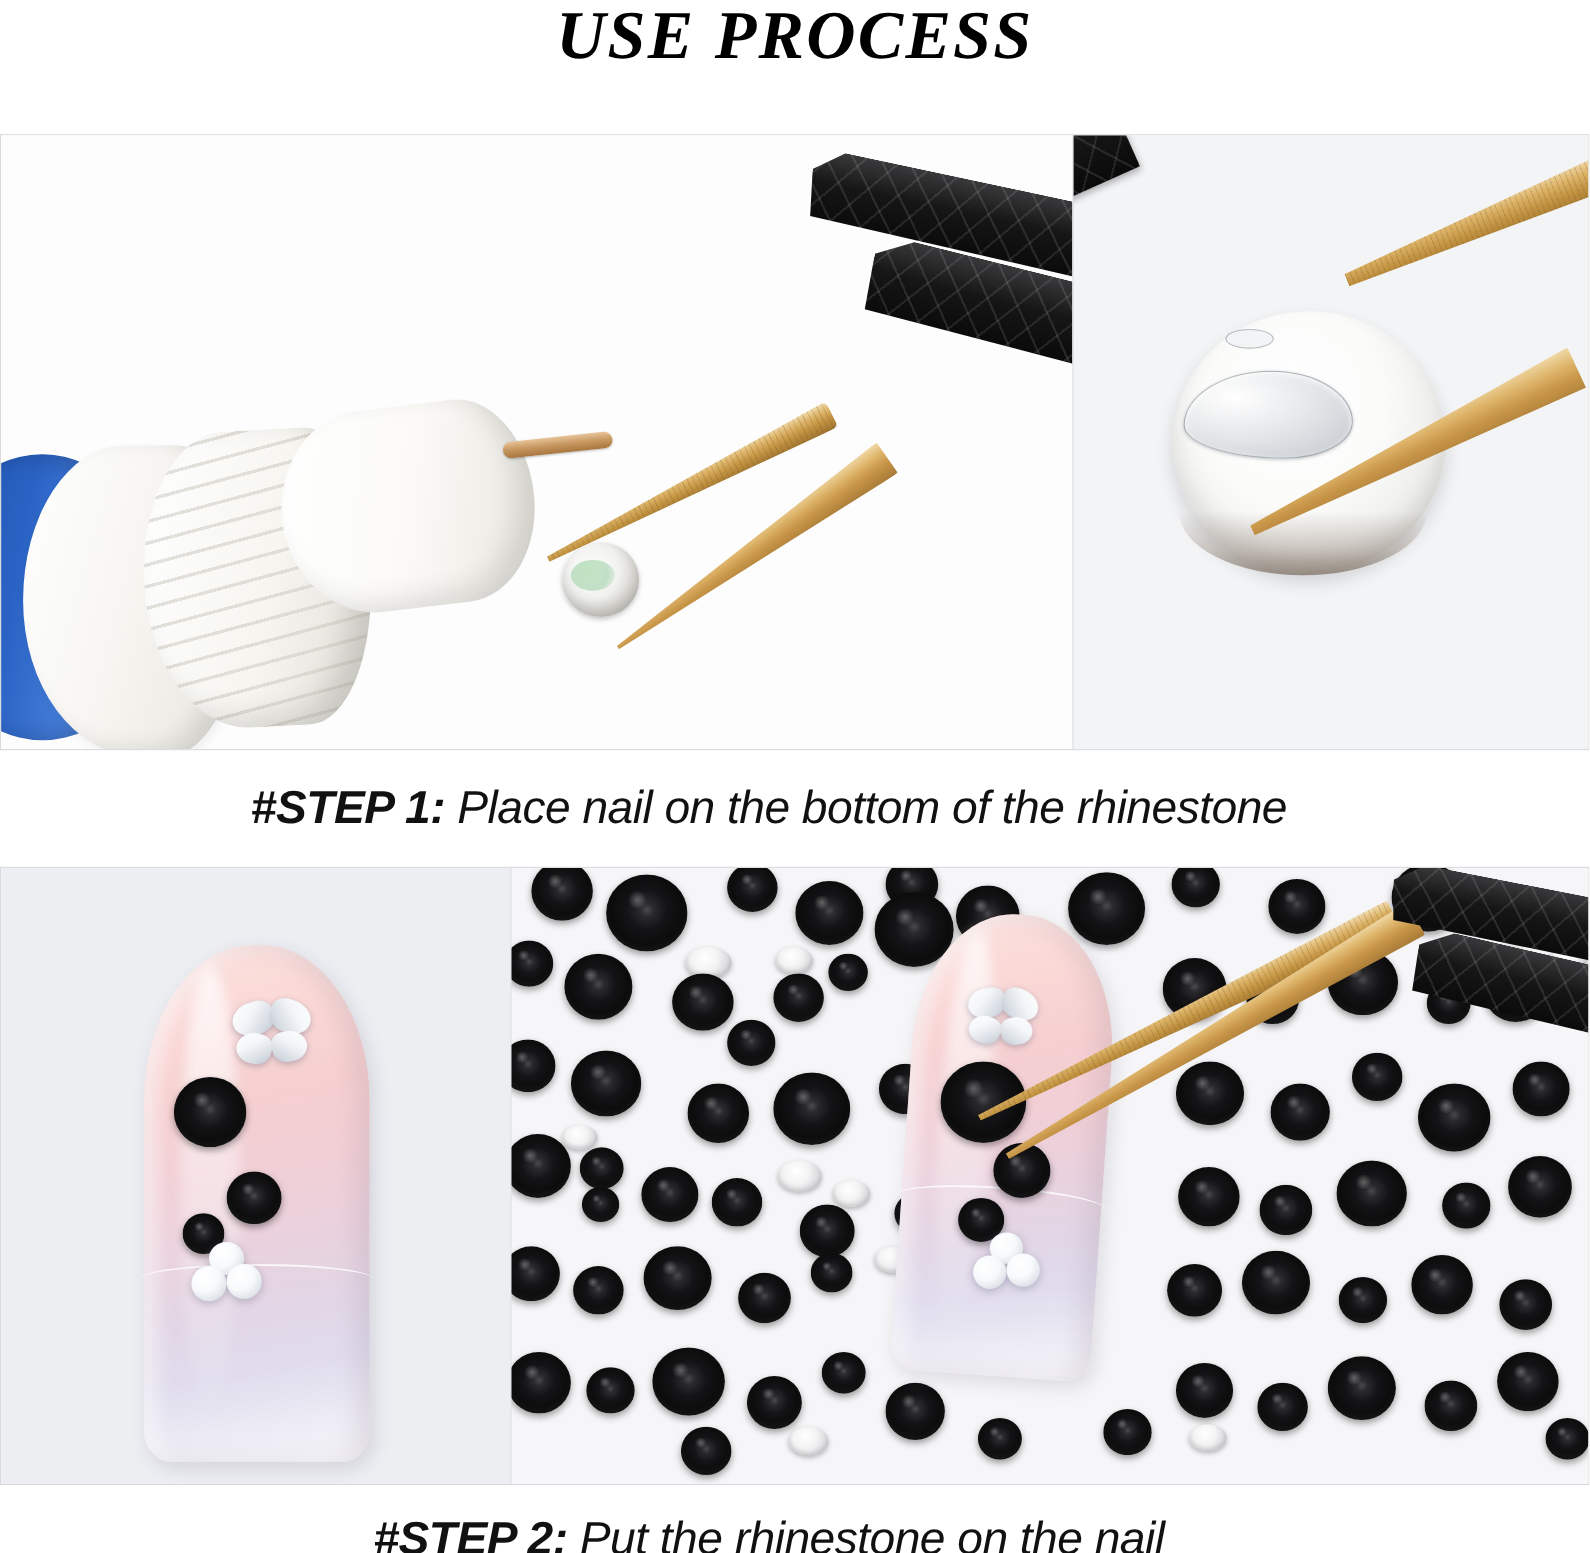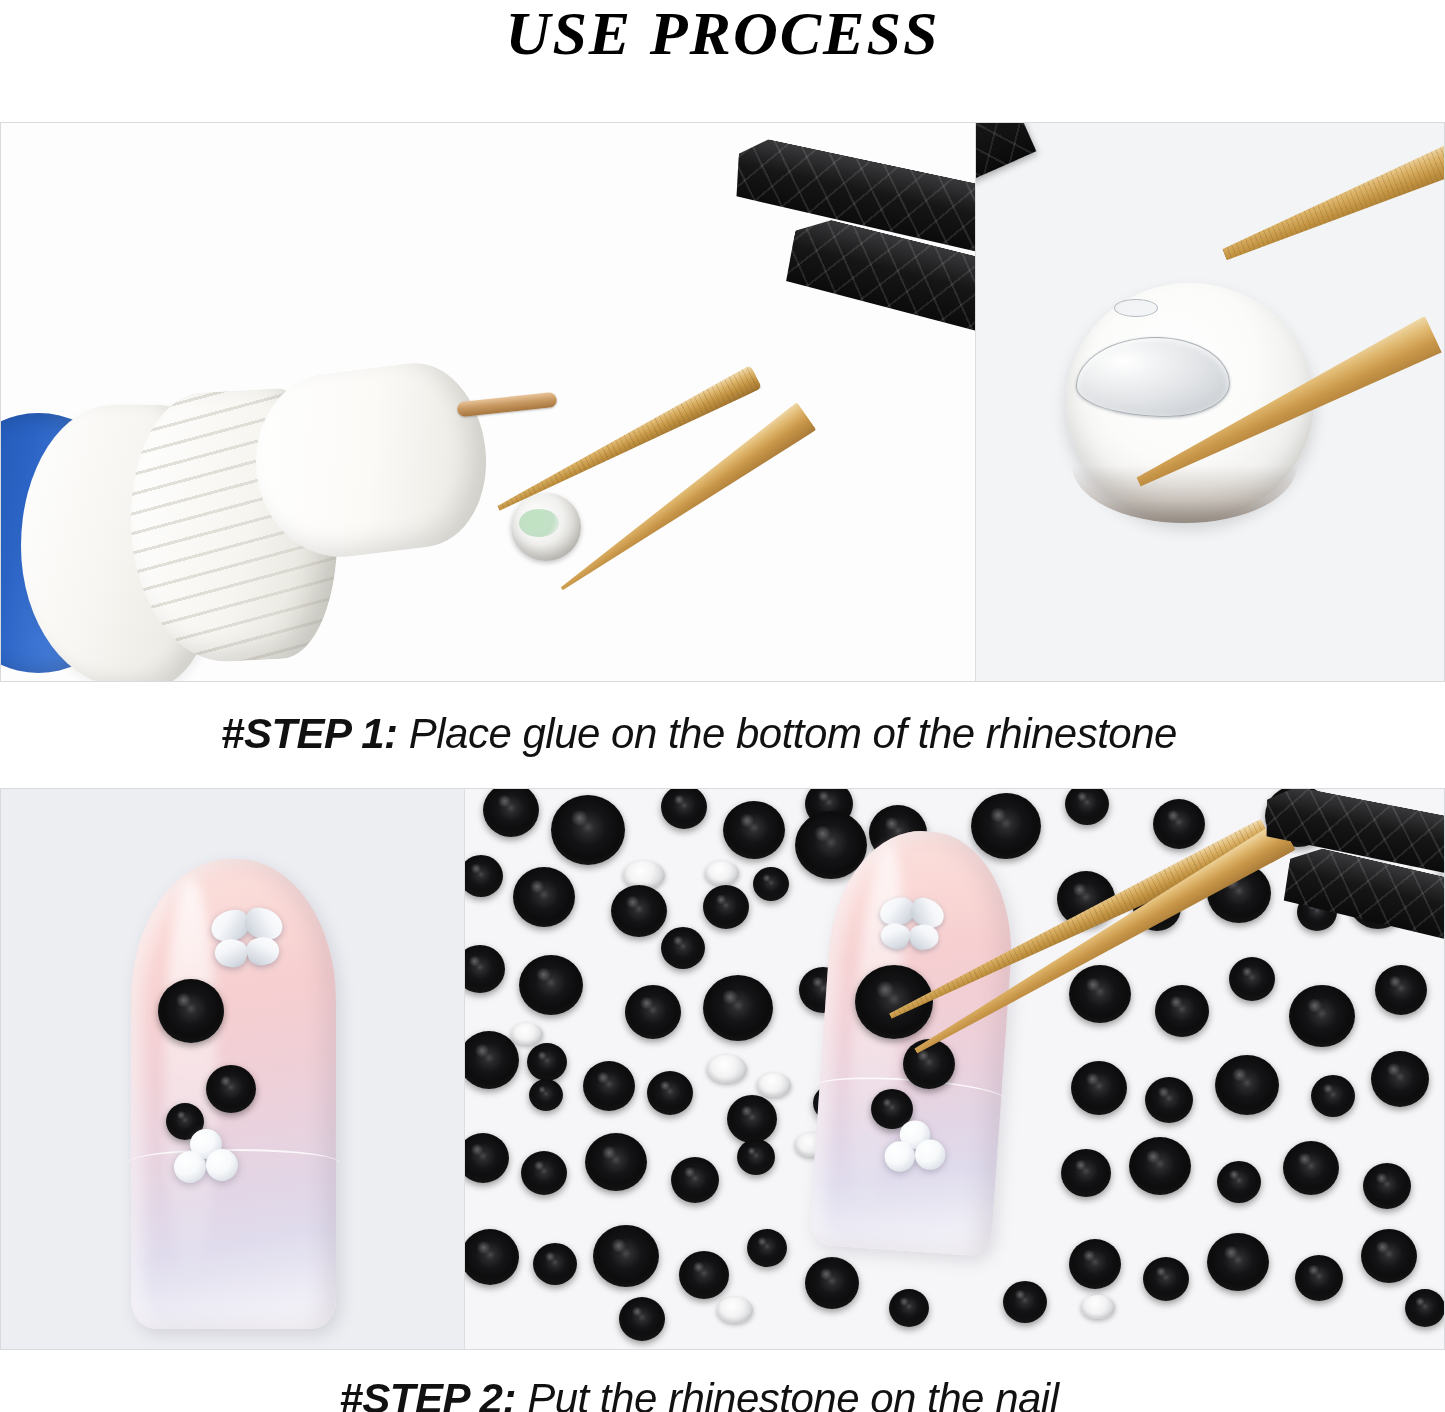--- a/index.html
+++ b/index.html
@@ -338,21 +338,21 @@
                   clip-path: polygon(0 52%, 100% 0, 100% 84%, 0 72%);"></div>
 
       <div class="tw-black" style="left:-42px; top:-30px; width:90px; height:80px;
                   transform: rotate(-24deg); border-radius:0;"></div>
     </div>
   </div>
 
   <div class="caption cap1">
     <span class="lbl">#STEP 1:</span>
     <span>&nbsp;</span>
-    <span class="txt">Place glue on the bottom of the rhinestone</span>
+    <span class="txt">Place nail on the bottom of the rhinestone</span>
   </div>
 </section>
 
 <section class="step-row row2">
 
   <div class="panels">
 
     <div class="panel p2a">
 
       <div class="nail" style="left:130px; top:70px; width:205px; height:470px;">

